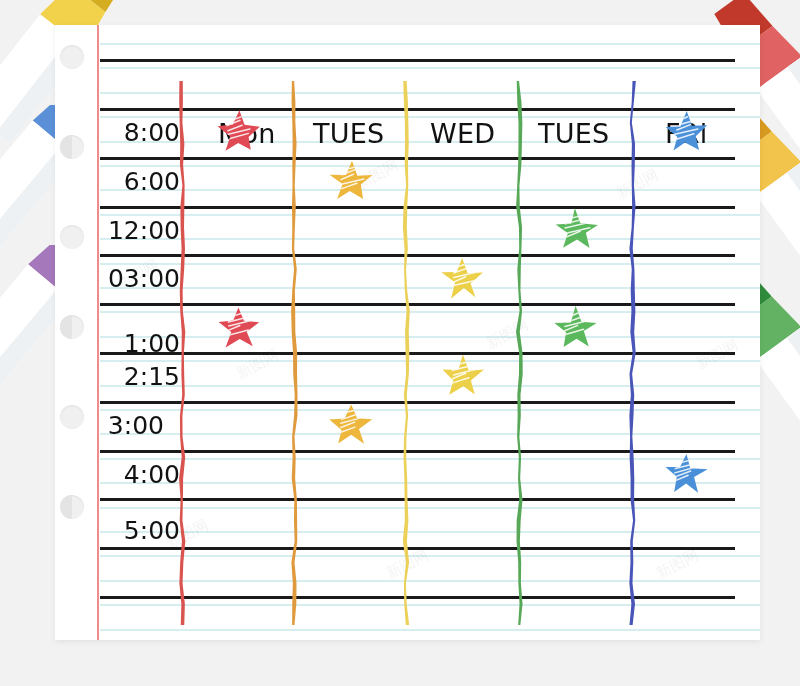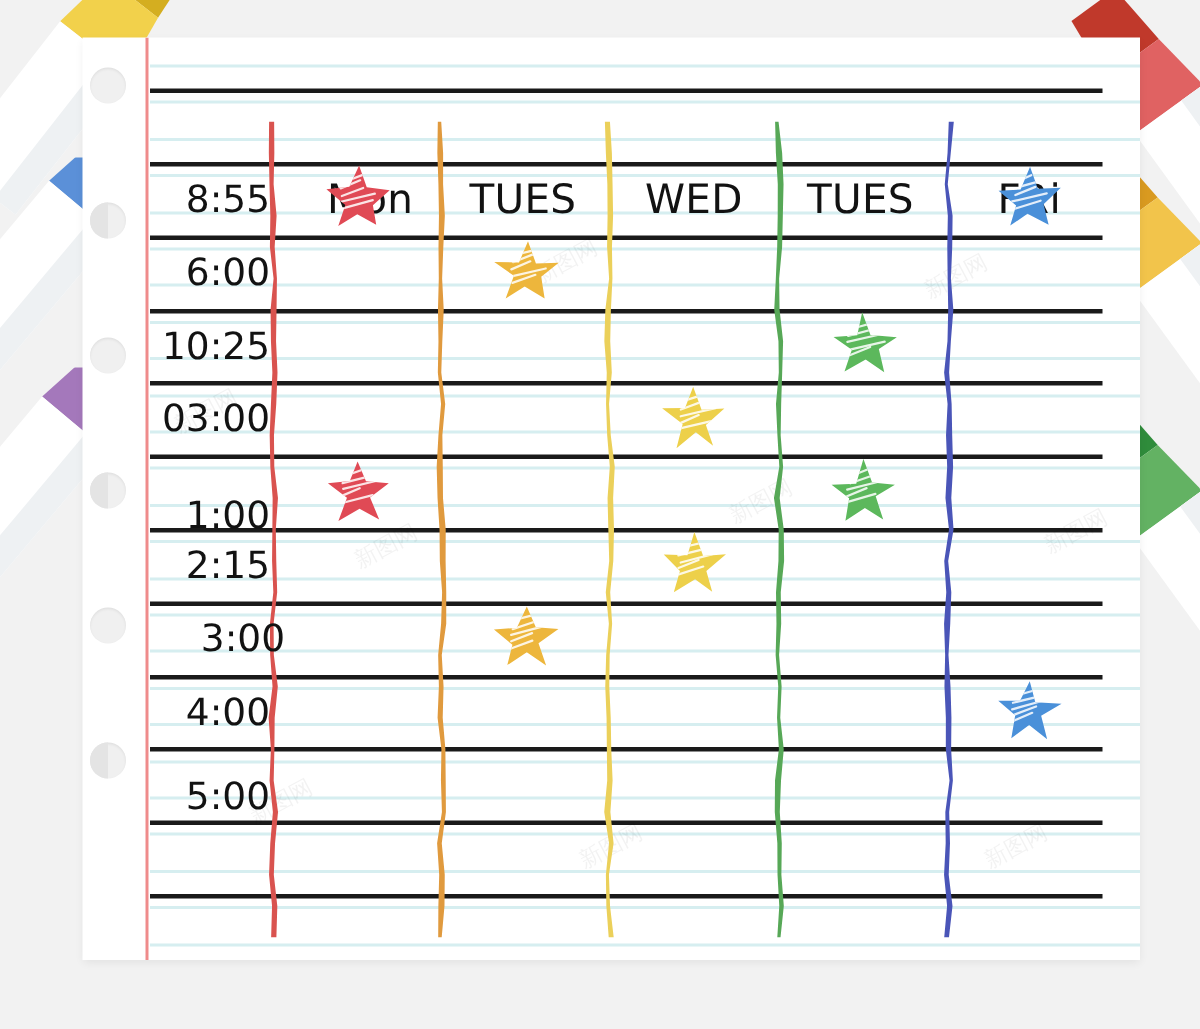--- a/index.html
+++ b/index.html
@@ -233,27 +233,27 @@
 
     <div id="dayheaders">
         <div class="dayhdr" style="left: 163px; top: 93px;">Mon</div>
         <div class="dayhdr" style="left: 258px; top: 93px;">TUES</div>
         <div class="dayhdr" style="left: 375px; top: 93px;">WED</div>
         <div class="dayhdr" style="left: 483px; top: 93px;">TUES</div>
         <div class="dayhdr" style="left: 610px; top: 93px;">FRi</div>
       </div>
 
     <div id="timelabels">
-        <div class="timelbl" style="left: 30px; width: 95px; top: 93px;">8:55</div>
+        <div class="timelbl" style="left: 30px; width: 95px; top: 93px;">8:00</div>
         <div class="timelbl" style="left: 30px; width: 95px; top: 141.8px;">6:00</div>
-        <div class="timelbl" style="left: 30px; width: 95px; top: 190.6px;">10:25</div>
+        <div class="timelbl" style="left: 30px; width: 95px; top: 190.6px;">12:00</div>
         <div class="timelbl" style="left: 30px; width: 95px; top: 239.4px;">03:00</div>
         <div class="timelbl" style="left: 30px; width: 95px; top: 304px;">1:00</div>
         <div class="timelbl" style="left: 30px; width: 95px; top: 337px;">2:15</div>
-        <div class="timelbl" style="left: 40px; width: 95px; top: 385.8px;">3:00</div>
+        <div class="timelbl" style="left: 14px; width: 95px; top: 385.8px;">3:00</div>
         <div class="timelbl" style="left: 30px; width: 95px; top: 434.6px;">4:00</div>
         <div class="timelbl" style="left: 30px; width: 95px; top: 491px;">5:00</div>
       </div>
 
     <div id="stars">
         <div class="star" style="left: 160.5px; top: 85.4px;">
           <svg viewBox="0 0 46 46">
             <polygon points="23.4,0.3 28.5,14.8 43.8,16.8 32.6,26.9 34.8,39.8 22.2,32.9 9.5,40.7 14.2,26.6 1.6,16.2 16.9,14.5" fill="#e04a55"></polygon>
             <g clip-path="url(#c137)">
               <line x1="13.4" y1="11.3" x2="27.6" y2="5.9" stroke="#ffffff" stroke-width="1.5" stroke-linecap="round" opacity="0.85"></line>

